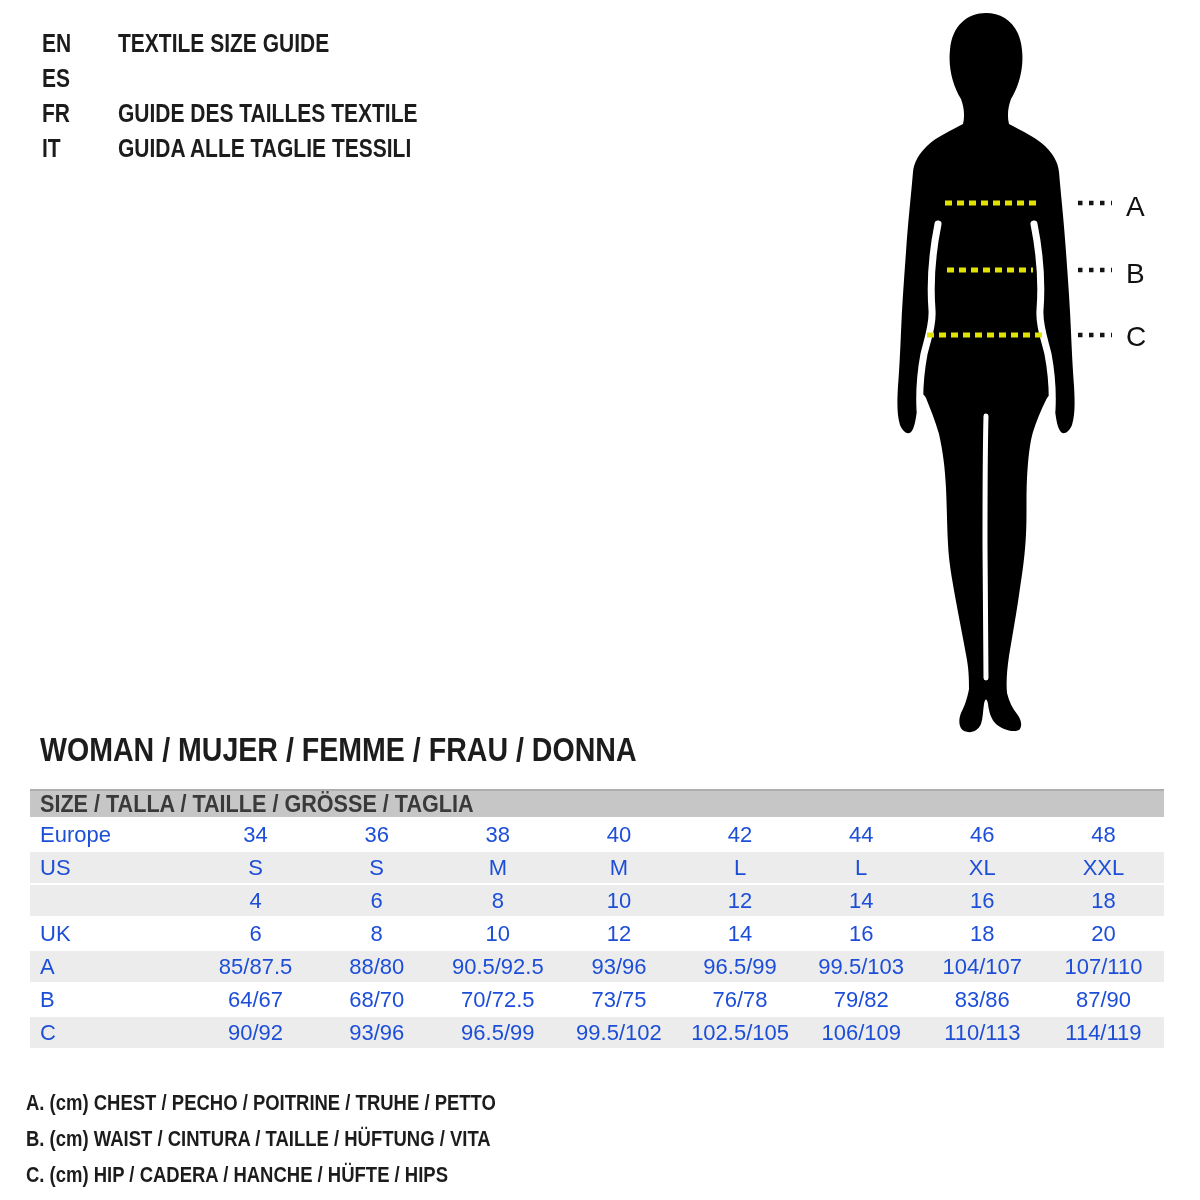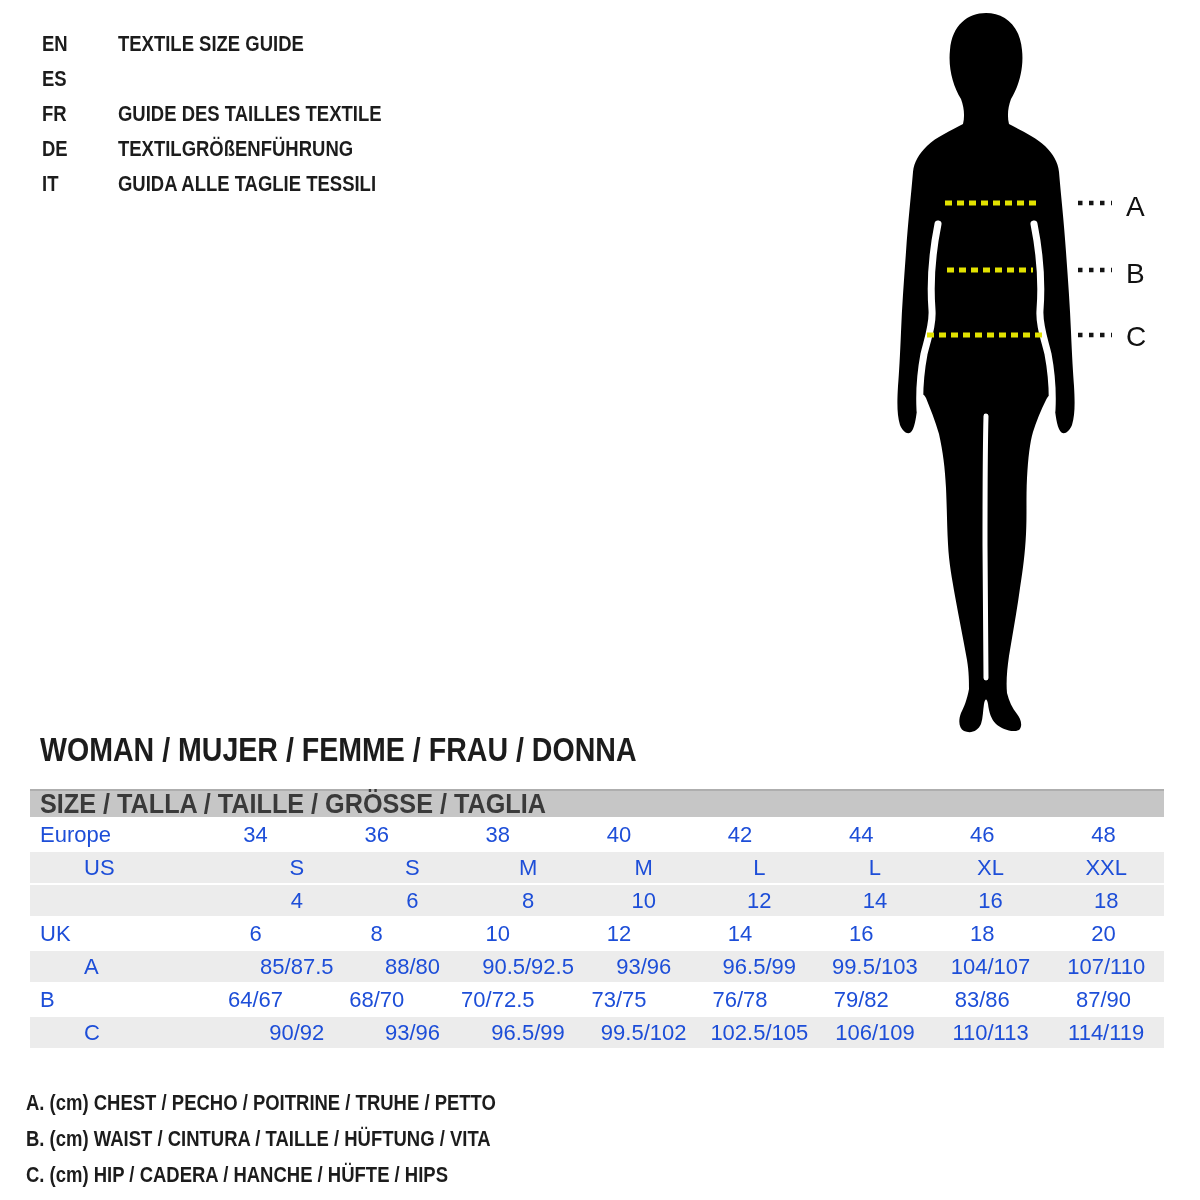--- a/index.html
+++ b/index.html
@@ -4,37 +4,37 @@
 <style>
   html,body{margin:0;padding:0;}
   body{
     width:1200px;height:1200px;background:#ffffff;position:relative;
     font-family:"Liberation Sans",sans-serif;color:#1c1c1c;overflow:hidden;
   }
   .cond{display:inline-block;transform:scaleX(0.84);transform-origin:0 50%;white-space:nowrap;}
 
   
   .lang-block{position:absolute;left:42px;top:26px;}
-  .lang-row{display:flex;line-height:35px;font-weight:bold;font-size:22px;}
+  .lang-row{display:flex;line-height:35px;font-weight:bold;font-size:25px;}
   .lang-code{width:76px;flex:0 0 76px;}
   .lang-label{flex:1;}
 
   
   .figure-wrap{position:absolute;left:880px;top:10px;width:290px;height:730px;}
 
   
   .section-title{position:absolute;left:40px;top:736px;font-weight:bold;font-size:34px;line-height:26px;}
 
   
   .size-table{position:absolute;left:30px;top:789px;width:1134px;}
   .thead{height:28px;line-height:26px;background:#c6c6c6;border-top:2px solid #aeaeae;
-         color:#3a3a3a;font-weight:bold;font-size:28px;padding-left:10px;box-sizing:border-box;}
+         color:#3a3a3a;font-weight:bold;font-size:24px;padding-left:10px;box-sizing:border-box;}
   .thead .cond{transform:scaleX(0.9);}
   .trow{display:flex;height:31px;line-height:31px;margin-top:2px;font-size:22px;color:#1d4ed8;}
-  .trow.shaded{background:#ececec;padding-left:44px;}
+  .trow.shaded{background:#ececec;}
   .tlabel{flex:0 0 165px;padding-left:10px;box-sizing:border-box;text-align:left;}
   .tcell{flex:1 1 0;text-align:center;white-space:nowrap;}
 
   
   .legend{position:absolute;left:26px;top:1085px;}
   .legend-row{line-height:36px;font-weight:bold;font-size:22px;}
 </style>
 </head>
 <body>
 
@@ -42,24 +42,20 @@
   <div class="lang-row">
     <span class="lang-code"><span class="cond">EN</span></span>
     <span class="lang-label"><span class="cond">TEXTILE SIZE GUIDE</span></span>
   </div>
   <div class="lang-row">
     <span class="lang-code"><span class="cond">ES</span></span>
   </div>
   <div class="lang-row">
     <span class="lang-code"><span class="cond">FR</span></span>
     <span class="lang-label"><span class="cond">GUIDE DES TAILLES TEXTILE</span></span>
-  </div>
-  <div class="lang-row">
-    <span class="lang-code"><span class="cond">DE</span></span>
-    <span class="lang-label"><span class="cond">TEXTILGRÖßENFÜHRUNG</span></span>
   </div>
   <div class="lang-row">
     <span class="lang-code"><span class="cond">IT</span></span>
     <span class="lang-label"><span class="cond">GUIDA ALLE TAGLIE TESSILI</span></span>
   </div>
 </div>
 
 <div class="figure-wrap">
   <svg width="290" height="730" viewBox="0 0 290 730" xmlns="http://www.w3.org/2000/svg">
     <path fill="#000000" d="

